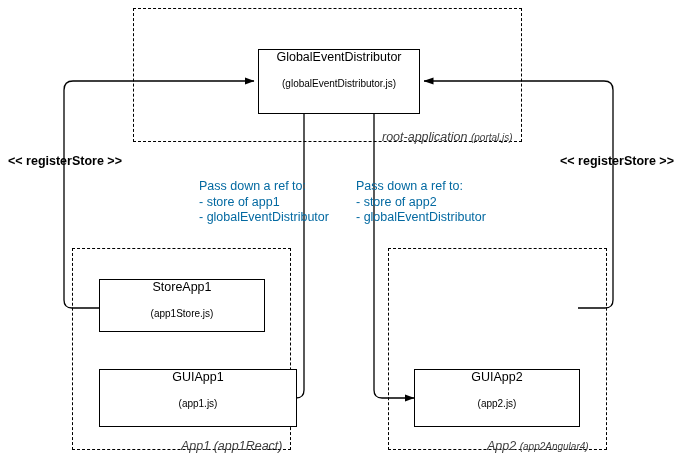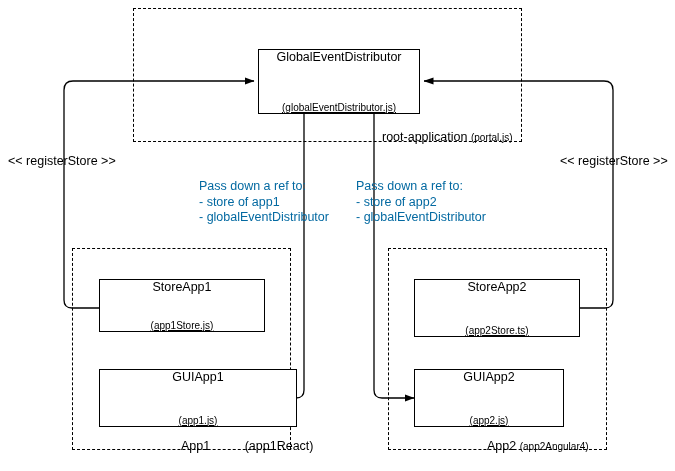--- a/index.html
+++ b/index.html
@@ -25,67 +25,67 @@
   
   .group {
     position: absolute;
     border: 1px dashed #000000;
     box-sizing: border-box;
     background: transparent;
   }
   .group-label {
     position: absolute;
     white-space: nowrap;
-    color: #000000;
+    color: #404040;
     font-size: 12.5px;
     line-height: 1;
+    font-style: italic;
   }
   .group-label .sub {
     font-size: 10px;
   }
   .group-label .same {
     font-size: 12.5px;
-    margin-left: 31px;
   }
   
   .node {
     position: absolute;
     border: 1px solid #000000;
     box-sizing: border-box;
     background: #ffffff;
     display: flex;
     flex-direction: column;
     align-items: center;
-    justify-content: space-between;
+    justify-content: flex-start;
     color: #000000;
   }
   .node-title {
     font-size: 12.5px;
     line-height: 1.15;
   }
   .node-file {
     font-size: 10px;
     line-height: 1.15;
-    margin-top: 8px;
-    text-decoration: underline;
+    margin-top: 14px;
   }
   
   .note {
     position: absolute;
     color: #0369a1;
     font-size: 12.5px;
     line-height: 15.5px;
     white-space: pre;
   }
   .edge-label {
     position: absolute;
     color: #000000;
     font-size: 12.5px;
     line-height: 1;
     white-space: nowrap;
+    font-weight: bold;
   }
 </style>
 </head>
 <body>
 
 <div id="canvas">
 
   <svg id="wires" viewBox="0 0 675 471" xmlns="http://www.w3.org/2000/svg">
     <defs>
       <marker id="arrowEnd" markerWidth="10" markerHeight="8" refX="9.5" refY="4" orient="auto" markerUnits="userSpaceOnUse">
@@ -128,26 +128,22 @@
   <div class="node" style="left:99px; top:279px; width:166px; height:53px;">
     <div class="node-title">StoreApp1</div>
     <div class="node-file">(app1Store.js)</div>
   </div>
 
   <div class="node" style="left:99px; top:369px; width:198px; height:58px;">
     <div class="node-title">GUIApp1</div>
     <div class="node-file">(app1.js)</div>
   </div>
 
-  <div class="node" style="left:414px; top:279px; width:166px; height:58px;">
-    <div class="node-title">StoreApp2</div>
-    <div class="node-file">(app2Store.ts)</div>
-  </div>
 
-  <div class="node" style="left:414px; top:369px; width:150px; height:58px;">
+  <div class="node" style="left:414px; top:369px; width:166px; height:58px;">
     <div class="node-title">GUIApp2</div>
     <div class="node-file">(app2.js)</div>
   </div>
 
   <div class="edge-label" style="left:8px; top:155px;">&lt;&lt; registerStore &gt;&gt;</div>
 
   <div class="edge-label" style="left:560px; top:155px;">&lt;&lt; registerStore &gt;&gt;</div>
 
   <div class="note" style="left:199px; top:179px;">Pass down a ref to:
 - store of app1

